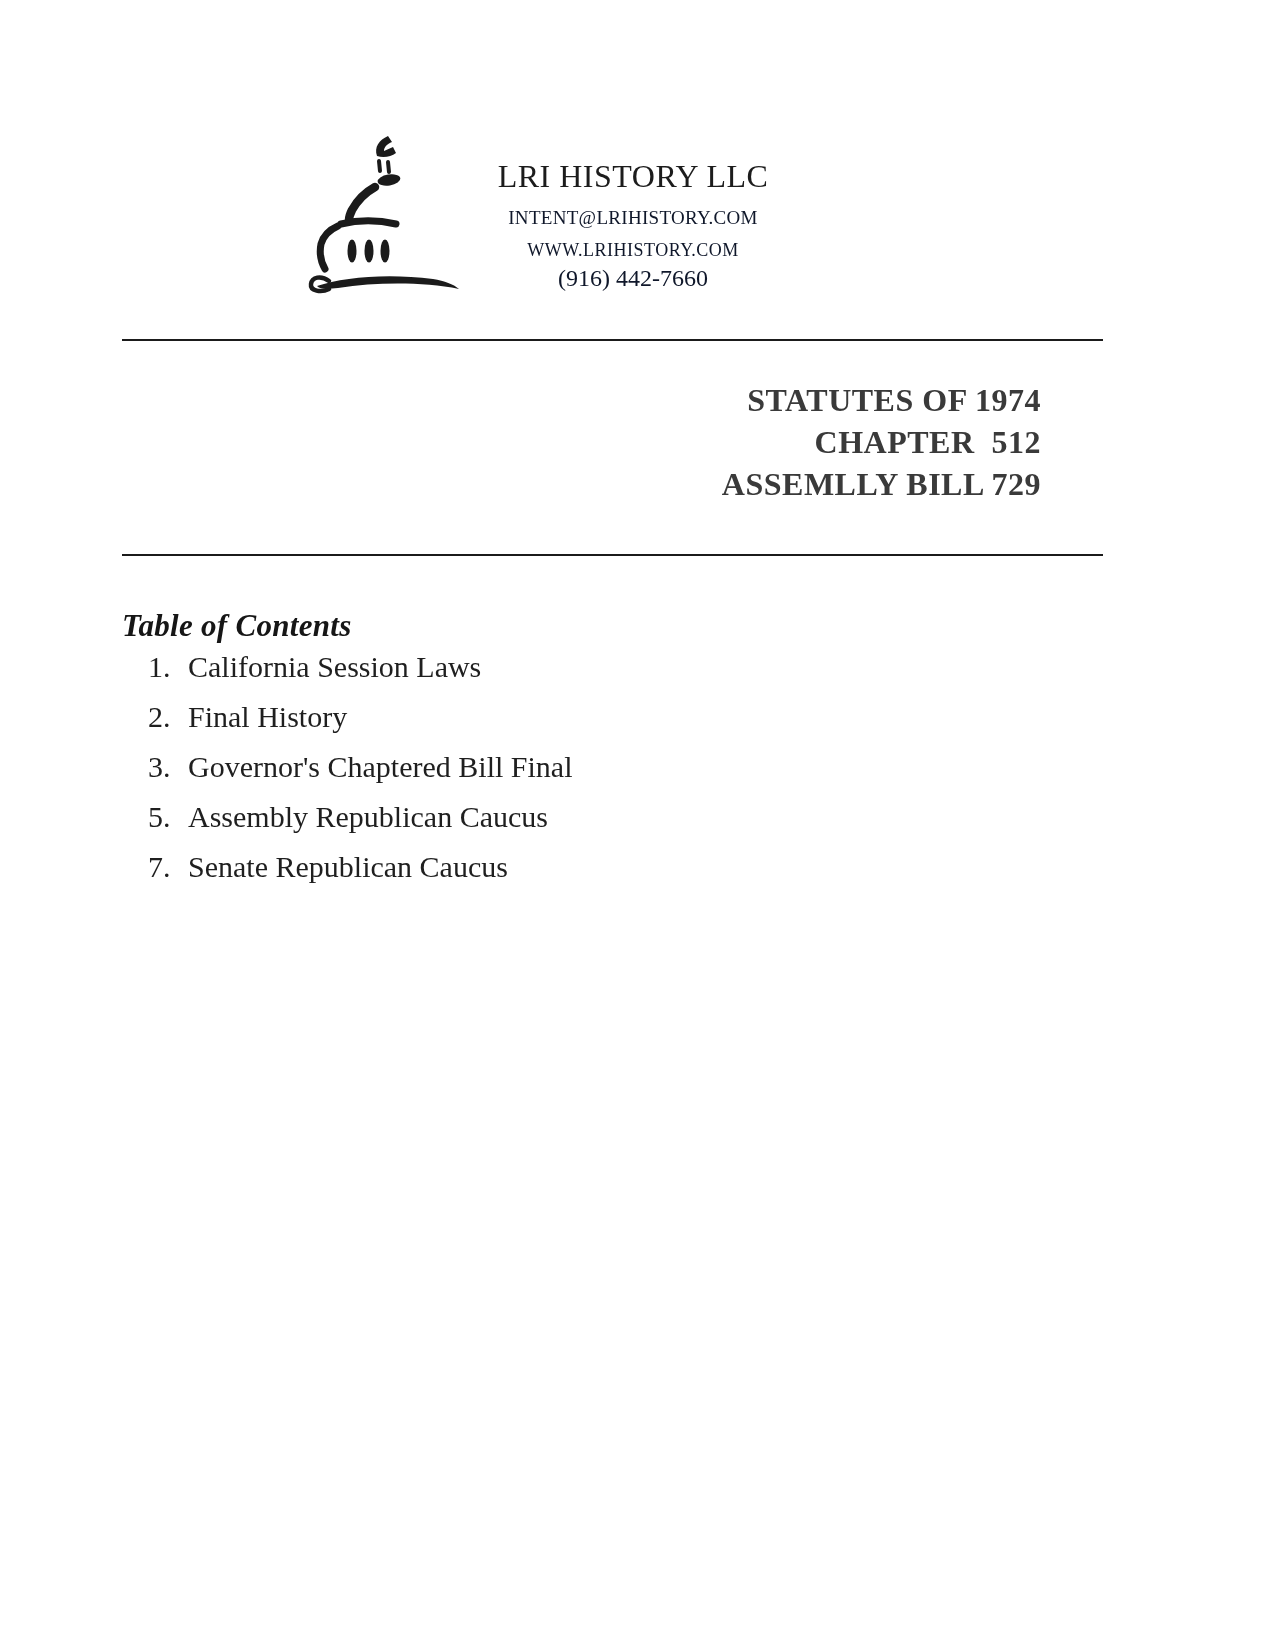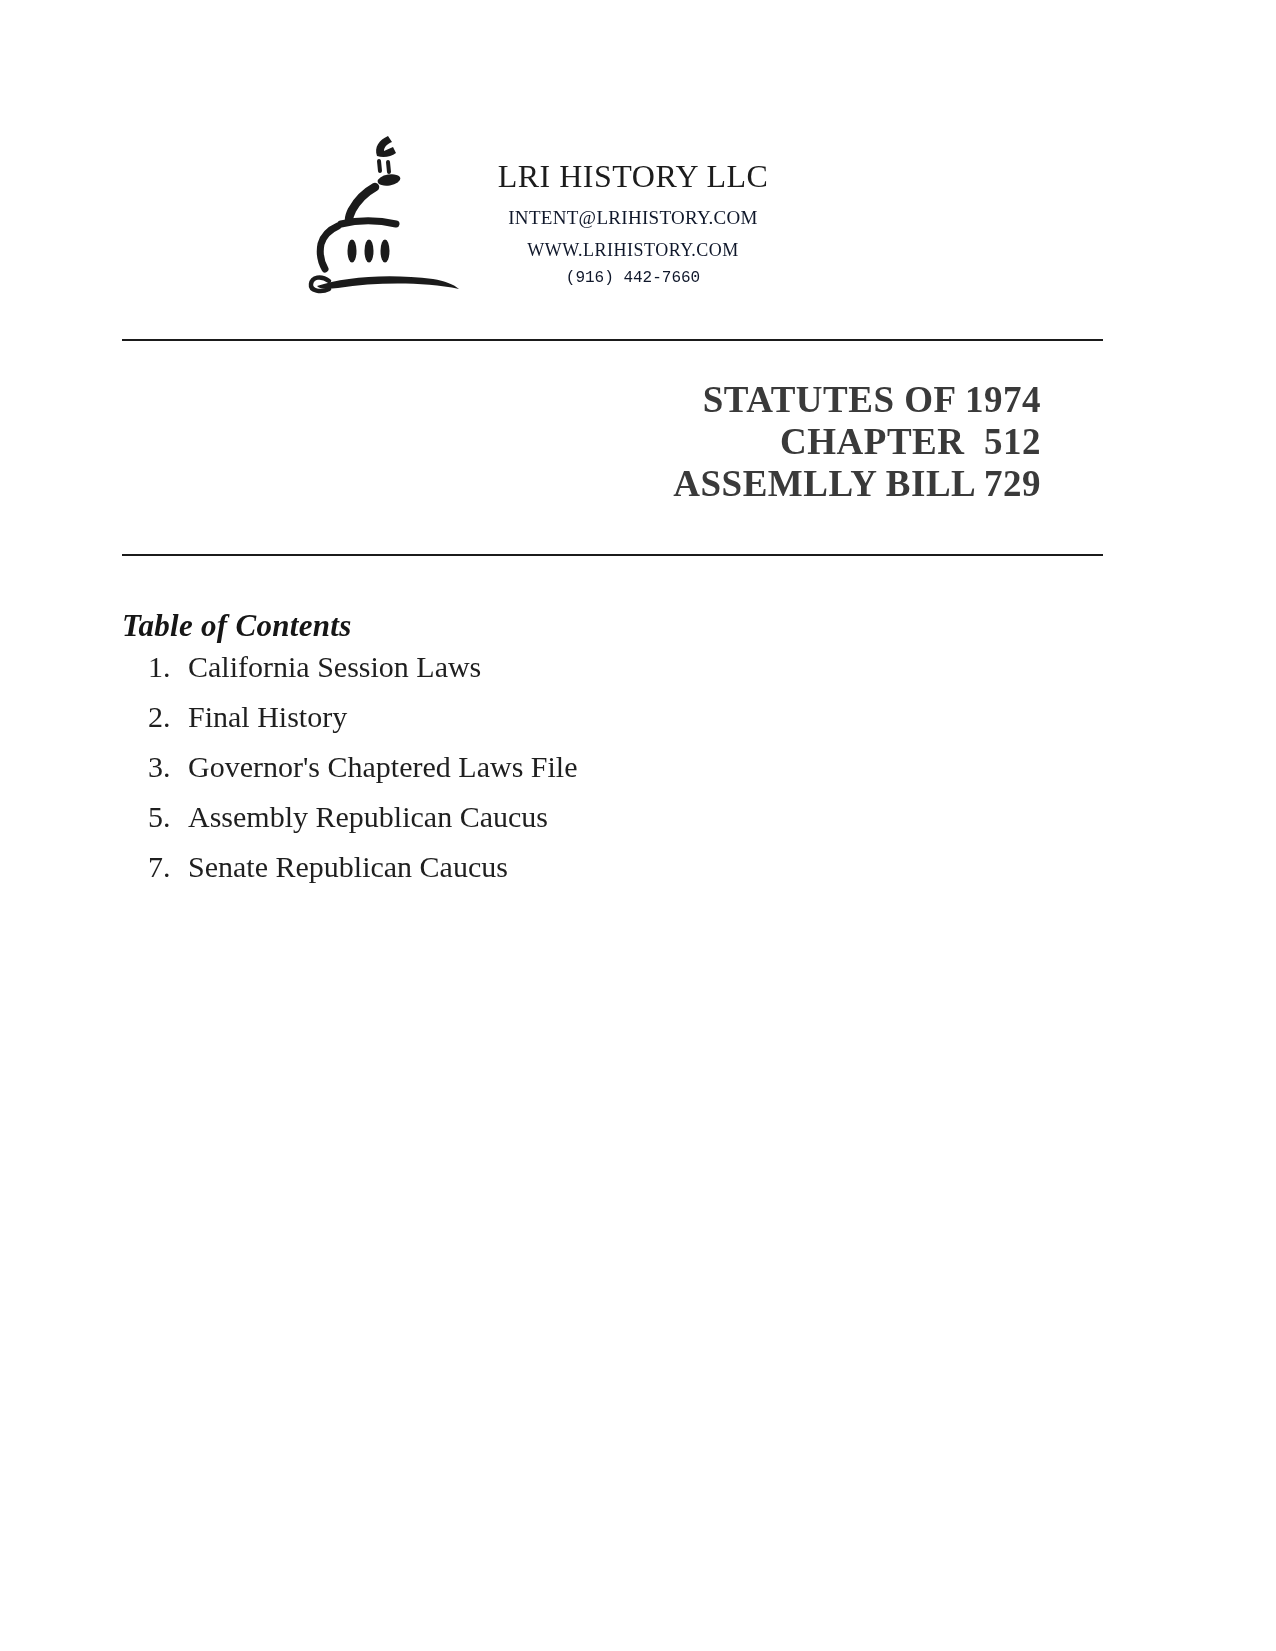--- a/index.html
+++ b/index.html
@@ -45,42 +45,42 @@
   }
   .contact-line {
     position: absolute;
     left: 0;
     width: 400px;
     color: #0f172a;
     white-space: nowrap;
   }
   .email-line   { top: 207px; font-size: 19px; line-height: 22px; letter-spacing: 0.3px; }
   .website-line { top: 239px; font-size: 18px; line-height: 22px; letter-spacing: 0.5px; }
-  .phone-line   { top: 266px; font-size: 16px; line-height: 24px; font-family: Liberation Mono, monospace; }
+  .phone-line   { top: 266px; font-size: 24px; line-height: 24px; }
 
   
   .rule {
     position: absolute;
     left: 122px;
     width: 981px;
     height: 2px;
     background: #1b1b1b;
   }
   .rule-top    { top: 339px; }
   .rule-bottom { top: 554px; }
 
   
   .title-block {
     position: absolute;
     right: 235px;
     top: 379px;
     text-align: right;
   }
   .title-line {
-    font-size: 37px;
+    font-size: 32px;
     line-height: 42px;
     font-weight: bold;
     color: #3a3a3a;
     letter-spacing: 0.5px;
     white-space: pre; 
   }
 
   
   .toc-heading {
     position: absolute;
@@ -160,18 +160,18 @@
     <div class="title-line">ASSEMLLY BILL 729</div>
   </div>
 
   <div class="rule rule-bottom"></div>
 
   <h2 class="toc-heading">Table of Contents</h2>
 
   <ol class="toc-list">
     <li class="toc-item"><span class="toc-number">1.</span><span>California Session Laws</span></li>
     <li class="toc-item"><span class="toc-number">2.</span><span>Final History</span></li>
-    <li class="toc-item"><span class="toc-number">3.</span><span>Governor's Chaptered Laws File</span></li>
+    <li class="toc-item"><span class="toc-number">3.</span><span>Governor's Chaptered Bill Final</span></li>
     <li class="toc-item"><span class="toc-number">5.</span><span>Assembly Republican Caucus</span></li>
     <li class="toc-item"><span class="toc-number">7.</span><span>Senate Republican Caucus</span></li>
   </ol>
 
 </div>
 
 </body></html>

